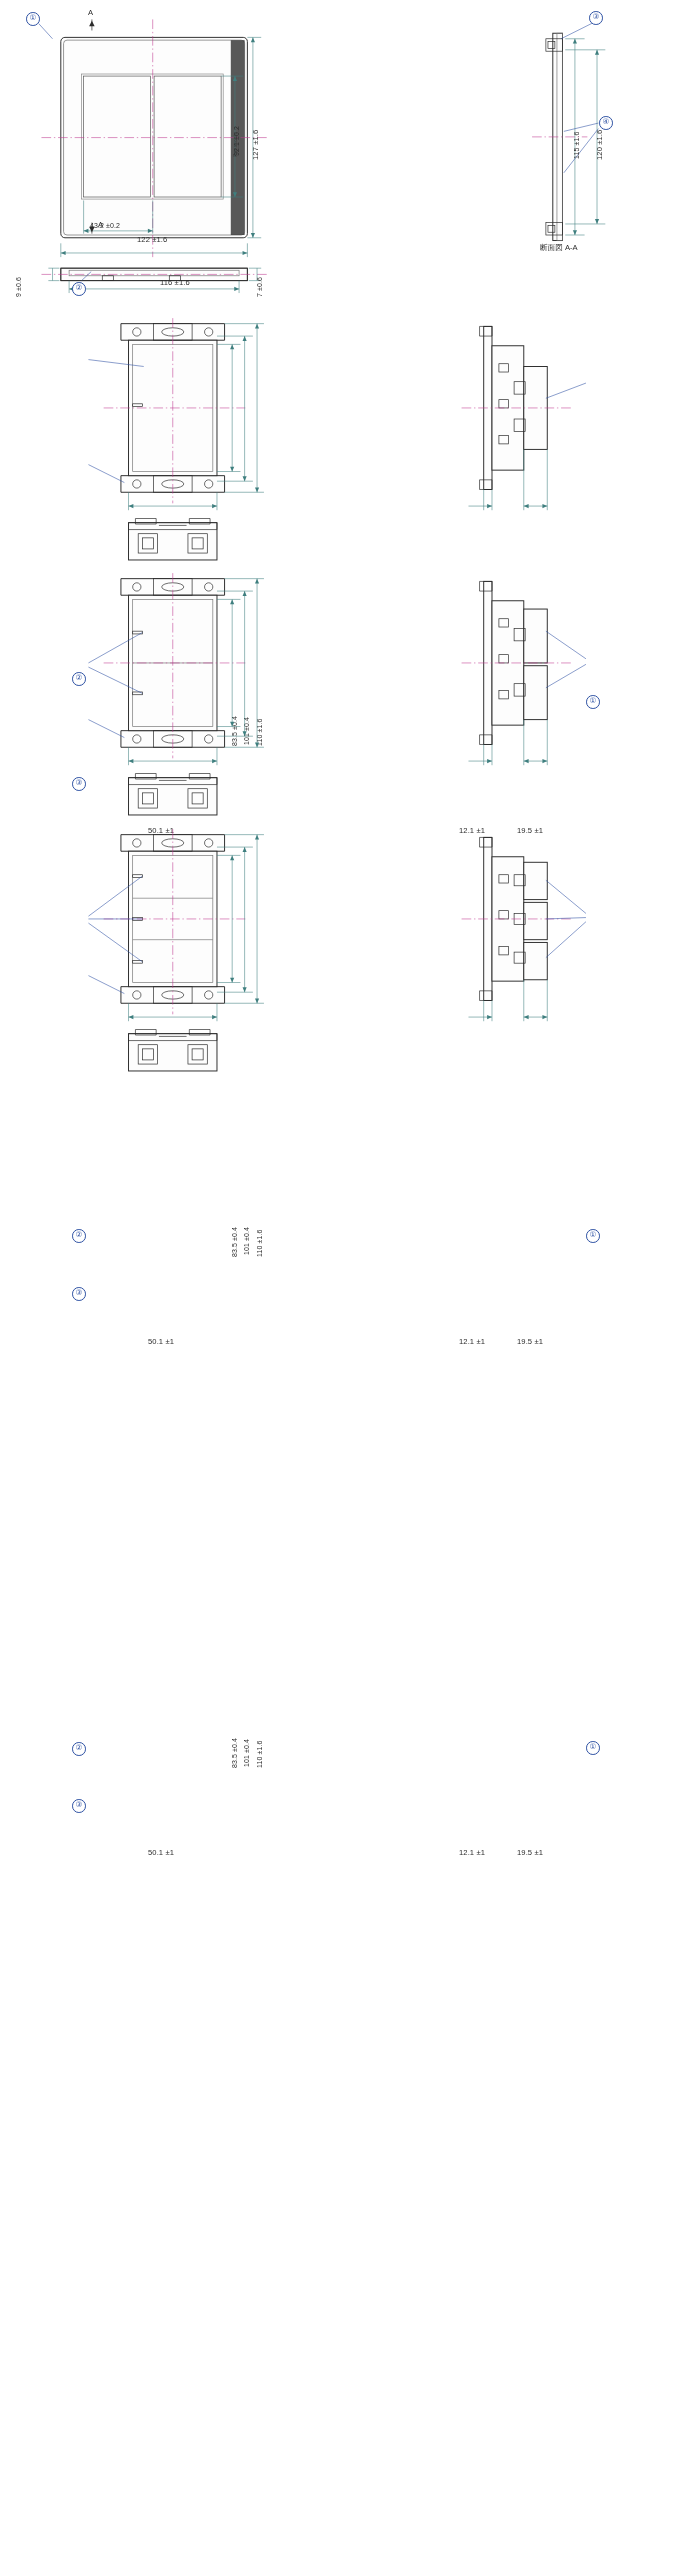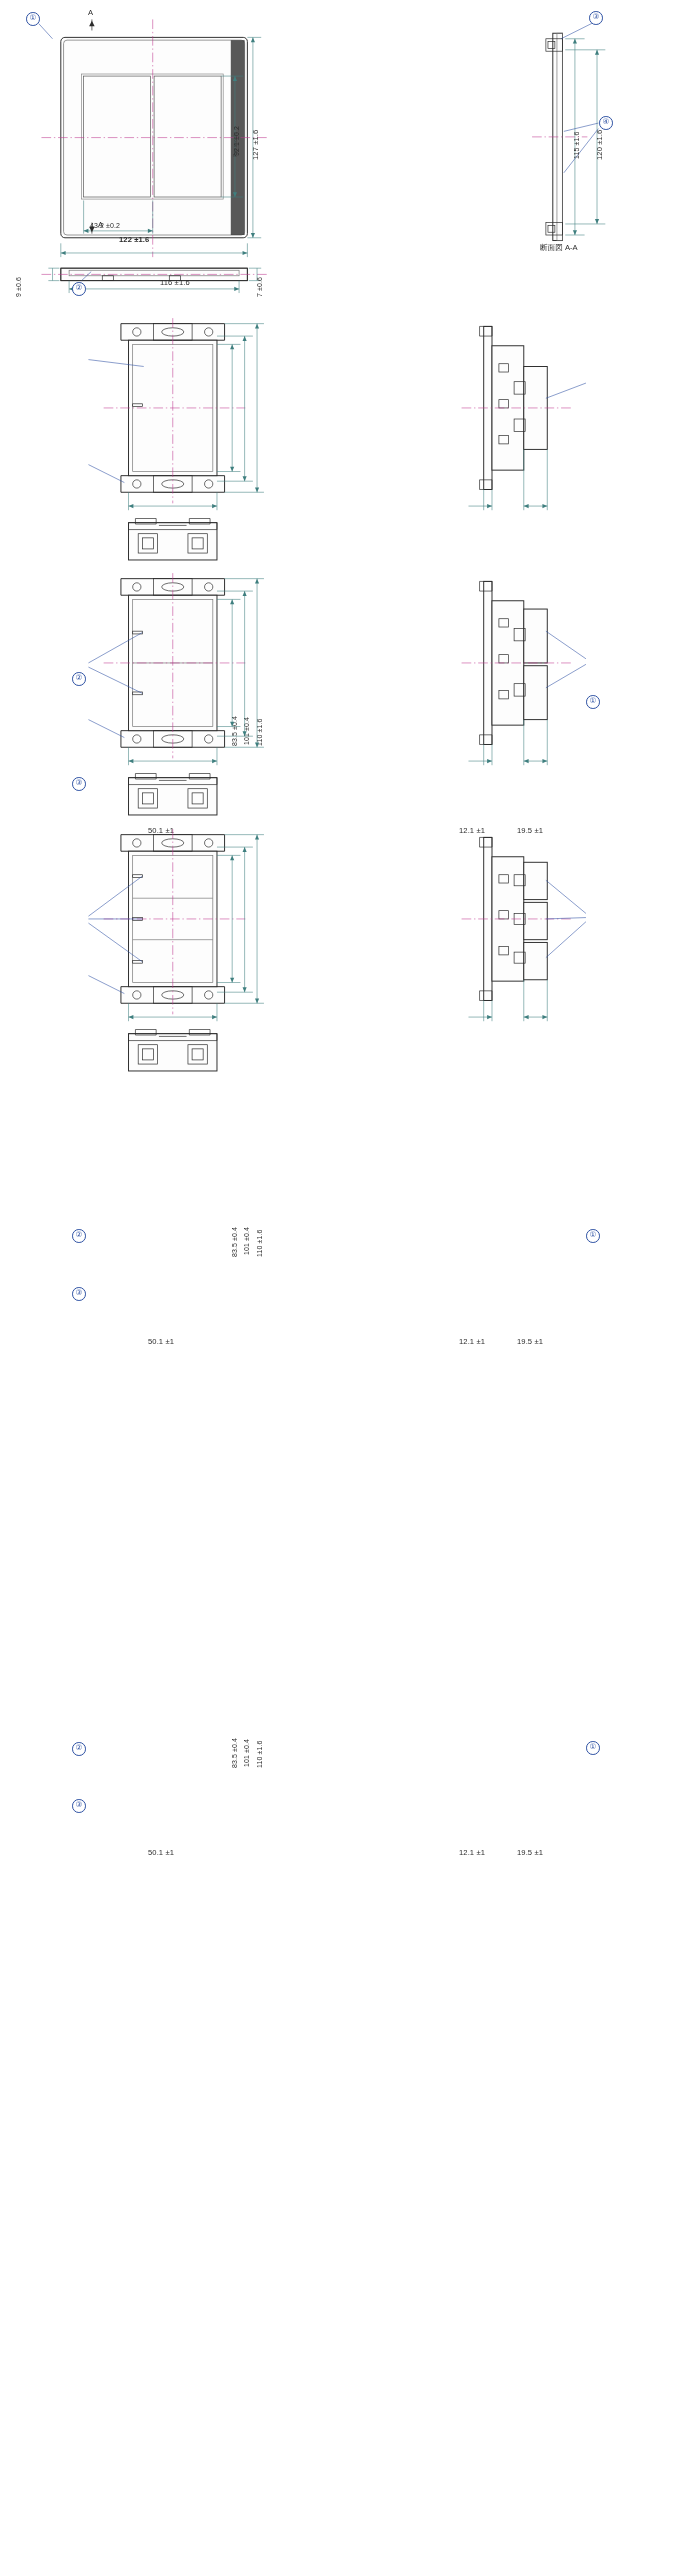--- a/index.html
+++ b/index.html
@@ -120,21 +120,21 @@
 
     <line x1="118" y1="406" x2="132" y2="393" class="lead"></line>
   </g>
 </svg>
 
 <div class="calloutnum" style="left:26px;top:12.4px;">①</div>
 <div class="calloutnum" style="left:72px;top:282px;">②</div>
 <div class="calloutnum" style="left:589px;top:11px;">③</div>
 <div class="calloutnum" style="left:599px;top:116px;">④</div>
 
-<div class="dimtxt" style="left:119px;top:235px;font-weight:bold;">122 ±1.6</div>
+<div class="dimtxt" style="left:137px;top:235px;">122 ±1.6</div>
 <div class="dimtxt" style="left:90px;top:222px;font-size:7px;">43.2 ±0.2</div>
 <div class="dimtxt v" style="left:251px;top:160px;transform:rotate(-90deg);">127 ±1.6</div>
 <div class="dimtxt v" style="left:233px;top:156px;transform:rotate(-90deg);font-size:7px;">92.1 ±0.2</div>
 <div class="dimtxt v" style="left:595px;top:160px;transform:rotate(-90deg);">120 ±1.6</div>
 <div class="dimtxt v" style="left:573px;top:159px;transform:rotate(-90deg);font-size:7px;">115 ±1.6</div>
 <div class="dimtxt" style="left:133px;top:278px;margin-left:27px;">116 ±1.6</div>
 <div class="dimtxt v" style="left:15px;top:297px;transform:rotate(-90deg);font-size:7px;">9 ±0.6</div>
 <div class="dimtxt v" style="left:256px;top:297px;transform:rotate(-90deg);font-size:7px;">7 ±0.6</div>
 
 <div class="dimtxt" style="left:88px;top:8.3px;">A</div>

